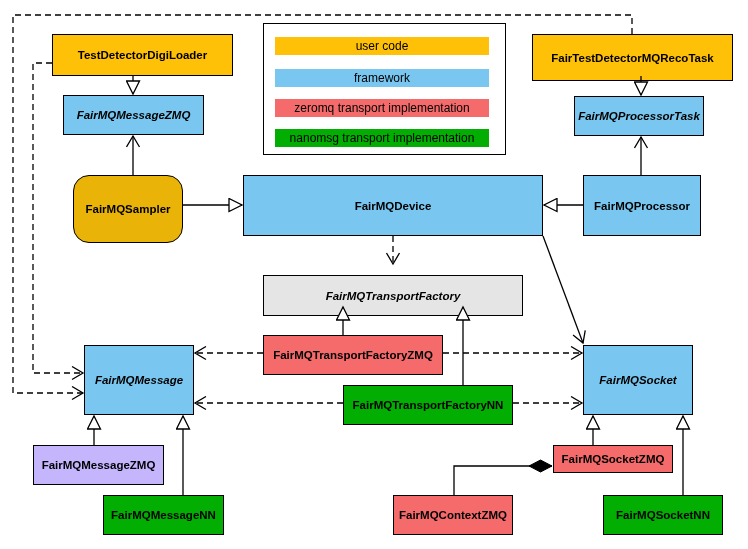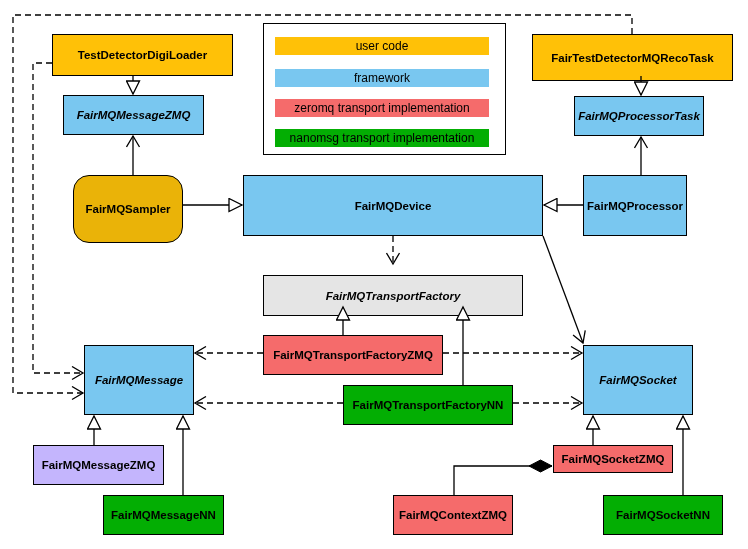--- a/index.html
+++ b/index.html
@@ -28,21 +28,21 @@
   <div class="node abstract" style="left: 63px; top: 95px; width: 141px; height: 40px; background-color: rgb(121, 199, 240);">FairMQMessageZMQ</div>
 
   <div class="node" style="left: 532px; top: 34px; width: 201px; height: 47px; background-color: rgb(255, 193, 7);">FairTestDetectorMQRecoTask</div>
 
   <div class="node abstract" style="left: 574px; top: 96px; width: 130px; height: 40px; background-color: rgb(121, 199, 240);">FairMQProcessorTask</div>
 
   <div class="node" style="left: 73px; top: 175px; width: 110px; height: 68px; background-color: #eab308; border-radius: 16px;">FairMQSampler</div>
 
   <div class="node" style="left: 243px; top: 175px; width: 300px; height: 61px; background-color: rgb(121, 199, 240);">FairMQDevice</div>
 
-  <div class="node" style="left: 583px; top: 175px; width: 104px; height: 61px; background-color: rgb(121, 199, 240);">FairMQProcessor</div>
+  <div class="node" style="left: 583px; top: 175px; width: 118px; height: 61px; background-color: rgb(121, 199, 240);">FairMQProcessor</div>
 
   <div class="node abstract" style="left: 263px; top: 275px; width: 260px; height: 41px; background-color: #e5e5e5;">FairMQTransportFactory</div>
 
   <div class="node" style="left: 263px; top: 335px; width: 180px; height: 40px; background-color: rgb(245, 107, 107);">FairMQTransportFactoryZMQ</div>
 
   <div class="node" style="left: 343px; top: 385px; width: 170px; height: 40px; background-color: rgb(3, 174, 3);">FairMQTransportFactoryNN</div>
 
   <div class="node abstract" style="left: 84px; top: 345px; width: 110px; height: 70px; background-color: rgb(121, 199, 240);">FairMQMessage</div>
 
   <div class="node abstract" style="left: 583px; top: 345px; width: 110px; height: 70px; background-color: rgb(121, 199, 240);">FairMQSocket</div>

